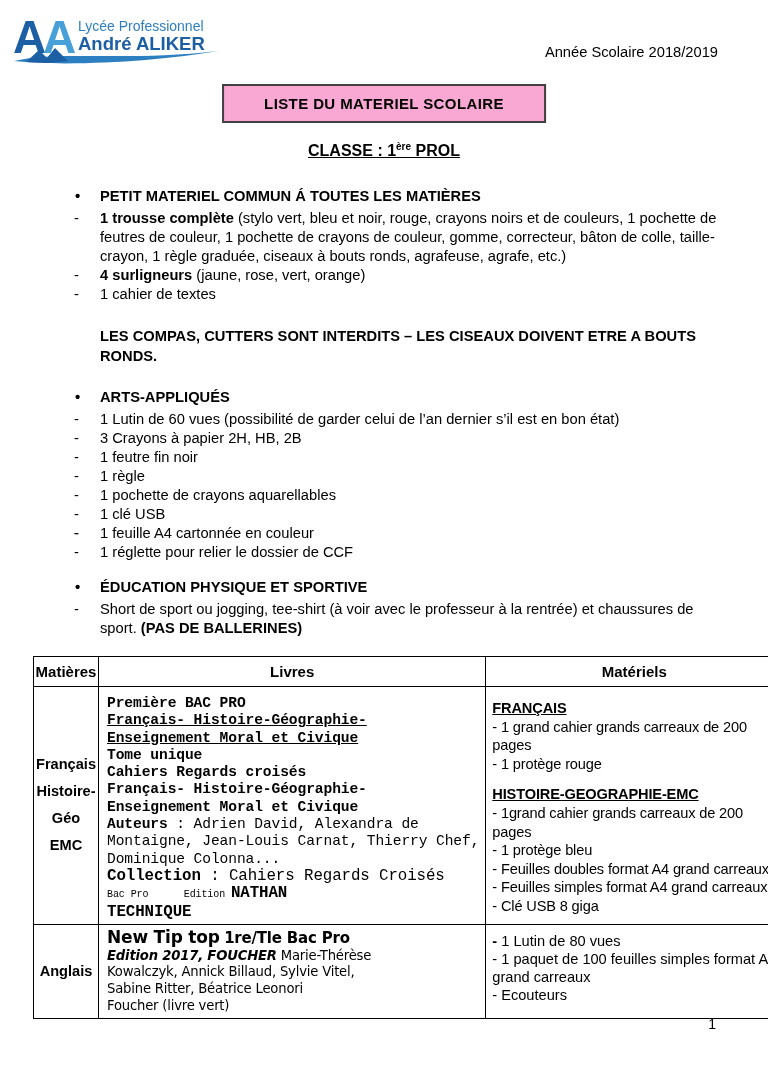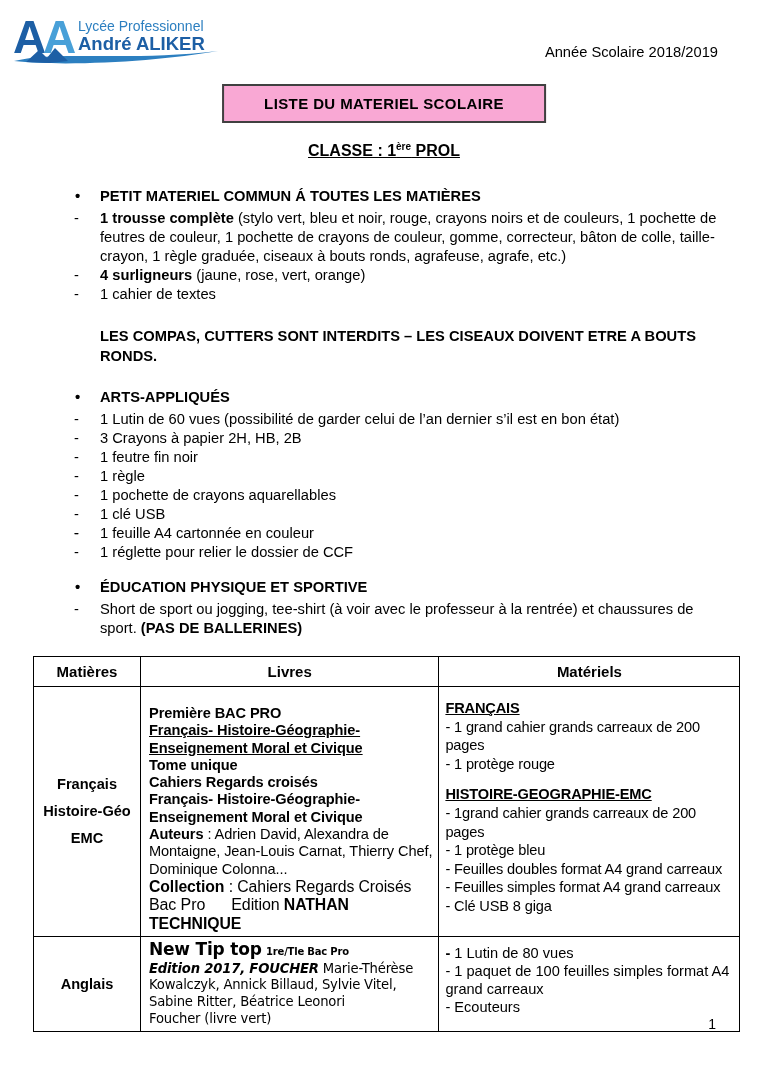--- a/index.html
+++ b/index.html
@@ -34,21 +34,21 @@
   .mat-table{position:absolute;top:656px;left:33px;border-collapse:collapse;table-layout:fixed;}
   .mat-table th,.mat-table td{border:1.6px solid #000;}
   .mat-table th{height:29px;font-weight:bold;font-size:15px;text-align:center;padding:0;}
   .mat-table td{vertical-align:top;padding:3px 6px;font-size:14.6px;}
   td.subject{text-align:center;font-weight:bold;vertical-align:middle;padding:0 2px;}
   .row0{height:236px;}
   .row1{height:88px;}
   .row0 td.subject div{line-height:27px;}
   .livres p,.mats p{margin:0;white-space:nowrap;overflow:hidden;}
   .row0 .livres p{line-height:17.3px;letter-spacing:-.1px;}
-  .row0 .livres{padding-top:18px;padding-left:8px;}
+  .row0 .livres{padding-top:8px;padding-left:8px;font-family:Liberation Mono, monospace;}
   .row0 .mats{padding-top:12px;}
   .row0 .mats p{line-height:18.6px;letter-spacing:-.15px;}
   .row1 .mats{padding-top:7px;}
   .row1 .mats p{line-height:18px;}
   .row1 .livres{padding-top:4px;padding-left:8px;}
   .row1 .livres p{font-family:"DejaVu Sans",sans-serif;font-size:13.2px;line-height:16.8px;letter-spacing:-.2px;}
   .blank{height:12px;}
 
   .page-number{position:absolute;top:1016px;right:52px;font-size:14px;}
 
@@ -131,21 +131,21 @@
             <p><span style="font-weight: bold; text-decoration: underline;">Français- Histoire-Géographie-</span></p>
             <p><span style="font-weight: bold; text-decoration: underline;">Enseignement Moral et Civique</span></p>
             <p><span style="font-weight: bold;">Tome unique</span></p>
             <p><span style="font-weight: bold;">Cahiers Regards croisés</span></p>
             <p><span style="font-weight: bold;">Français- Histoire-Géographie-</span></p>
             <p><span style="font-weight: bold;">Enseignement Moral et Civique</span></p>
             <p><span style="font-weight: bold;">Auteurs</span><span> : Adrien David, Alexandra de</span></p>
             <p><span>Montaigne, Jean-Louis Carnat, Thierry Chef,</span></p>
             <p><span>Dominique Colonna...</span></p>
             <p><span style="font-weight: bold; font-size: 15.8px;">Collection</span><span style="font-size: 15.8px;"> : Cahiers Regards Croisés</span></p>
-            <p><span style="font-size: 16px;">Bac Pro&nbsp;&nbsp;&nbsp;&nbsp;&nbsp;&nbsp;Edition </span><span style="font-weight: bold; font-size: 15.8px;">NATHAN</span></p>
+            <p><span style="font-size: 10px;">Bac Pro&nbsp;&nbsp;&nbsp;&nbsp;&nbsp;&nbsp;Edition </span><span style="font-weight: bold; font-size: 15.8px;">NATHAN</span></p>
             <p><span style="font-weight: bold; font-size: 15.8px;">TECHNIQUE</span></p>
           </td>
           <td class="mats">
             <p><span style="font-weight: bold; text-decoration: underline;">FRANÇAIS</span></p>
             <p><span>- 1 grand cahier grands carreaux de 200</span></p>
             <p><span>pages</span></p>
             <p><span>- 1 protège rouge</span></p>
             <p class="blank"></p>
             <p><span style="font-weight: bold; text-decoration: underline;">HISTOIRE-GEOGRAPHIE-EMC</span></p>
             <p><span>- 1grand cahier grands carreaux de 200</span></p>
@@ -154,21 +154,21 @@
             <p><span>- Feuilles doubles format A4 grand carreaux</span></p>
             <p><span>- Feuilles simples format A4 grand carreaux</span></p>
             <p><span>- Clé USB 8 giga</span></p>
           </td>
         </tr>
         <tr class="row1">
           <td class="subject">
             <div>Anglais</div>
           </td>
           <td class="livres">
-            <p><span style="font-weight: bold; font-size: 17px;">New Tip top</span><span style="font-size: 14.5px;"> </span><span style="font-weight: bold; font-size: 10px;">1re/Tle Bac Pro</span></p>
+            <p><span style="font-weight: bold; font-size: 17px;">New Tip top</span><span style="font-size: 14.5px;"> </span><span style="font-weight: bold; font-size: 15px;">1re/Tle Bac Pro</span></p>
             <p><span style="font-weight: bold; font-style: italic;">Edition 2017, FOUCHER</span><span> Marie-Thérèse</span></p>
             <p><span>Kowalczyk, Annick Billaud, Sylvie Vitel,</span></p>
             <p><span>Sabine Ritter, Béatrice Leonori</span></p>
             <p><span>Foucher (livre vert)</span></p>
           </td>
           <td class="mats">
             <p><span style="font-weight: bold;">- </span><span>1 Lutin de 80 vues</span></p>
             <p><span>- 1 paquet de 100 feuilles simples format A4</span></p>
             <p><span>grand carreaux</span></p>
             <p><span>- Ecouteurs</span></p>

